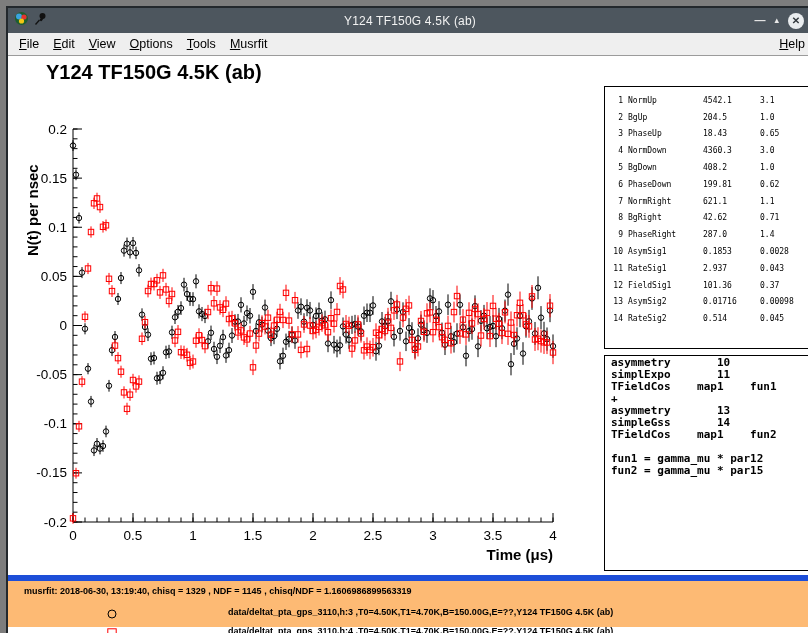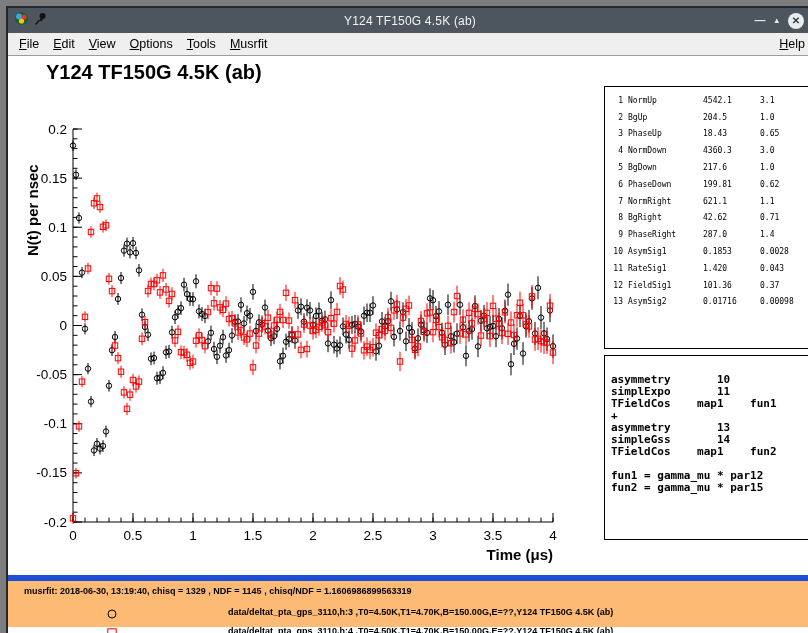--- a/index.html
+++ b/index.html
@@ -43,22 +43,22 @@
   
   .param-box{
     position:absolute;left:596px;top:30px;width:205px;height:263px;
     border:1px solid #000;background:#fff;padding:5px 2px 2px 5px;
     font-family:"DejaVu Sans Mono",monospace;font-size:8px;color:#000;
   }
   .param-row{display:grid;grid-template-columns:13px 70px 52px auto;column-gap:5px;height:16.8px;align-items:center;}
   .param-index{text-align:right;}
   
   .theory-box{
-    position:absolute;left:596px;top:299px;width:205px;height:185px;
-    border:1px solid #000;background:#fff;padding:18px 6px;
+    position:absolute;left:596px;top:299px;width:205px;height:216px;
+    border:1px solid #000;background:#fff;padding:1px 6px;
     font-family:"DejaVu Sans Mono",monospace;font-size:11px;font-weight:bold;
     color:#000;white-space:pre;line-height:12px;
   }
   .theory-line{min-height:12px;}
   
   .bottom{
     position:absolute;left:0;top:567px;right:0;height:52px;background:#fdba74;
     border-top:6px solid #1d4ed8;
   }
   .status-line{
@@ -911,21 +911,21 @@
         </div>
         <div class="param-row">
           <span class="param-index">4</span>
           <span class="param-name">NormDown</span>
           <span class="param-value">4360.3</span>
           <span class="param-error">3.0</span>
         </div>
         <div class="param-row">
           <span class="param-index">5</span>
           <span class="param-name">BgDown</span>
-          <span class="param-value">217.6</span>
+          <span class="param-value">408.2</span>
           <span class="param-error">1.0</span>
         </div>
         <div class="param-row">
           <span class="param-index">6</span>
           <span class="param-name">PhaseDown</span>
           <span class="param-value">199.81</span>
           <span class="param-error">0.62</span>
         </div>
         <div class="param-row">
           <span class="param-index">7</span>
@@ -947,34 +947,40 @@
         </div>
         <div class="param-row">
           <span class="param-index">10</span>
           <span class="param-name">AsymSig1</span>
           <span class="param-value">0.1853</span>
           <span class="param-error">0.0028</span>
         </div>
         <div class="param-row">
           <span class="param-index">11</span>
           <span class="param-name">RateSig1</span>
-          <span class="param-value">1.420</span>
+          <span class="param-value">2.937</span>
           <span class="param-error">0.043</span>
         </div>
         <div class="param-row">
           <span class="param-index">12</span>
           <span class="param-name">FieldSig1</span>
           <span class="param-value">101.36</span>
           <span class="param-error">0.37</span>
         </div>
         <div class="param-row">
           <span class="param-index">13</span>
           <span class="param-name">AsymSig2</span>
           <span class="param-value">0.01716</span>
           <span class="param-error">0.00098</span>
+        </div>
+        <div class="param-row">
+          <span class="param-index">14</span>
+          <span class="param-name">RateSig2</span>
+          <span class="param-value">0.514</span>
+          <span class="param-error">0.045</span>
         </div>
       </div>
     <div class="theory-box"><div class="theory-line">asymmetry       10</div><div class="theory-line">simplExpo       11</div><div class="theory-line">TFieldCos    map1    fun1</div><div class="theory-line">+</div><div class="theory-line">asymmetry       13</div><div class="theory-line">simpleGss       14</div><div class="theory-line">TFieldCos    map1    fun2</div><div class="theory-line"> </div><div class="theory-line">fun1 = gamma_mu * par12</div><div class="theory-line">fun2 = gamma_mu * par15</div></div>
   </div>
 
   <div class="bottom">
     <div class="status-line">musrfit: 2018-06-30, 13:19:40, chisq = 1329 , NDF = 1145 , chisq/NDF = 1.1606986899563319</div>
     <div class="legend">
         <div class="legend-row">
           <span class="legend-marker"><svg width="12" height="12">

